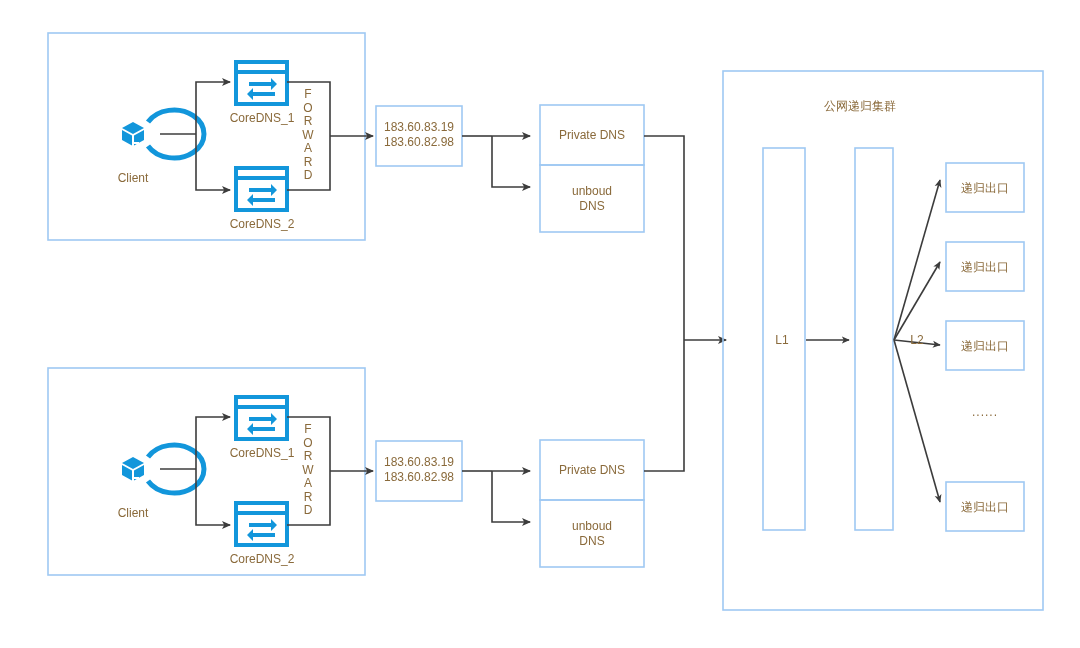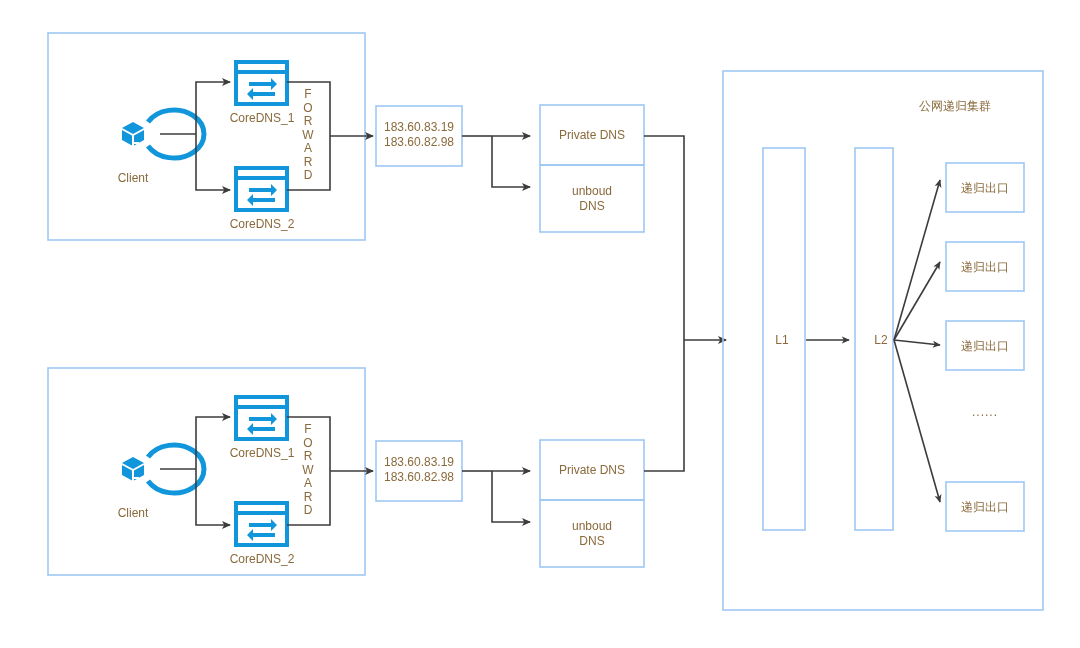--- a/index.html
+++ b/index.html
@@ -166,24 +166,24 @@
   <span>D</span>
 </div>
 
 <div class="lbl" style="left:376px;top:455px;width:86px;">183.60.83.19</div>
 <div class="lbl" style="left:376px;top:470px;width:86px;">183.60.82.98</div>
 
 <div class="lbl" style="left:540px;top:463px;width:104px;">Private DNS</div>
 <div class="lbl" style="left:540px;top:519px;width:104px;">unboud
 DNS</div>
 
-<div class="lbl cjk" style="left:754px;top:99px;width:200px;text-align:right;padding-left:37px;">公网递归集群</div>
+<div class="lbl cjk" style="left:723px;top:99px;width:200px;text-align:center;padding-left:37px;">公网递归集群</div>
 
 <div class="lbl" style="left:763px;top:333px;width:38px;">L1</div>
-<div class="lbl" style="left:855px;top:333px;width:52px;">L2</div>
+<div class="lbl" style="left:891px;top:333px;width:52px;">L2</div>
 
 <div class="lbl cjk" style="left:946px;top:181px;width:78px;">递归出口</div>
 <div class="lbl cjk" style="left:946px;top:260px;width:78px;">递归出口</div>
 <div class="lbl cjk" style="left:946px;top:339px;width:78px;">递归出口</div>
 <div class="lbl cjk" style="left:946px;top:500px;width:78px;">递归出口</div>
 
 <div class="lbl" style="left:946px;top:405px;width:78px;letter-spacing:1px;">......</div>
 
 </div>
 

